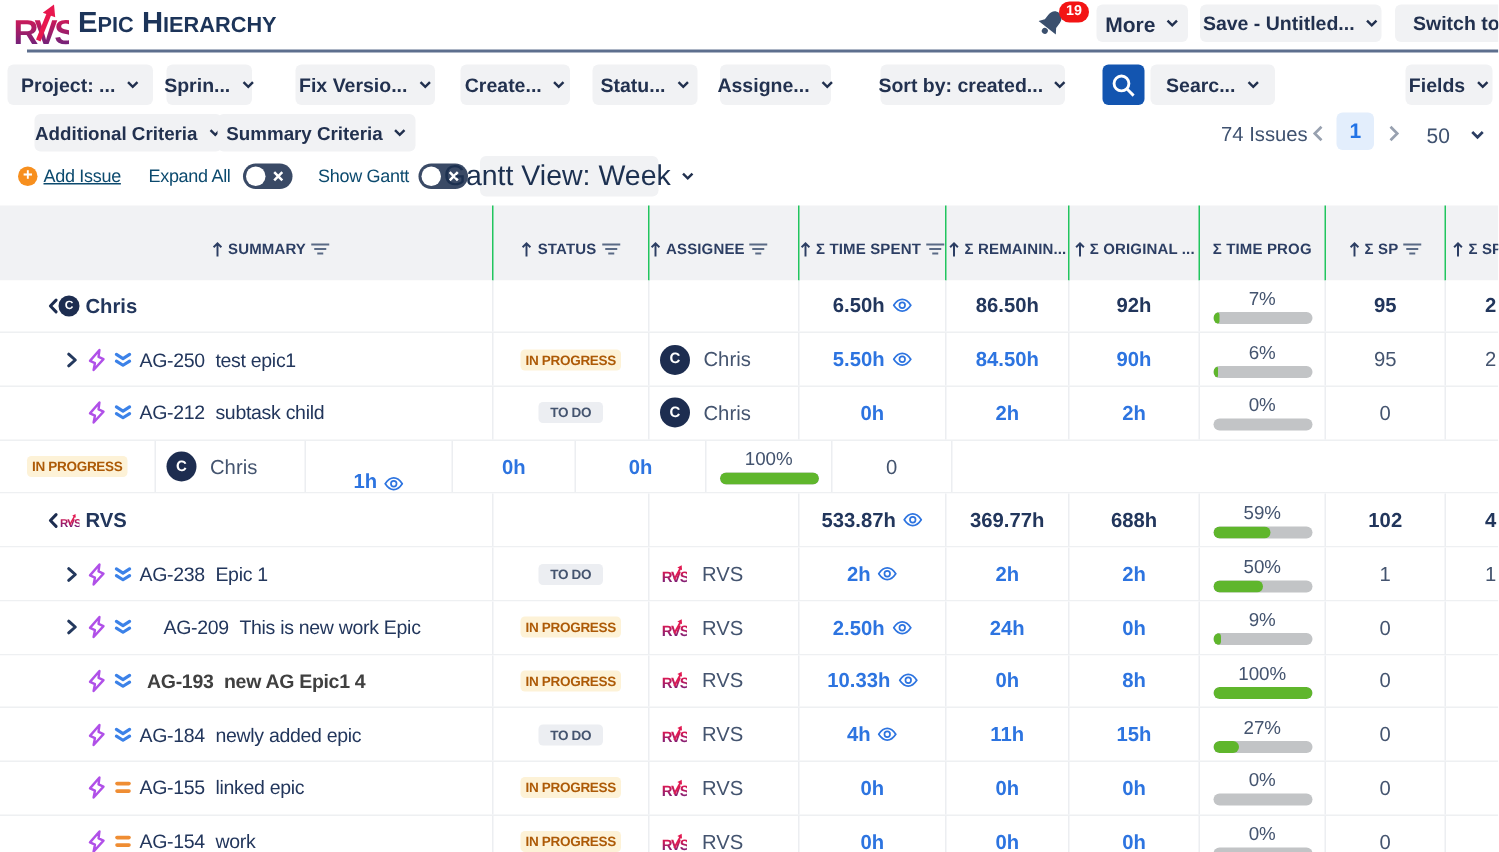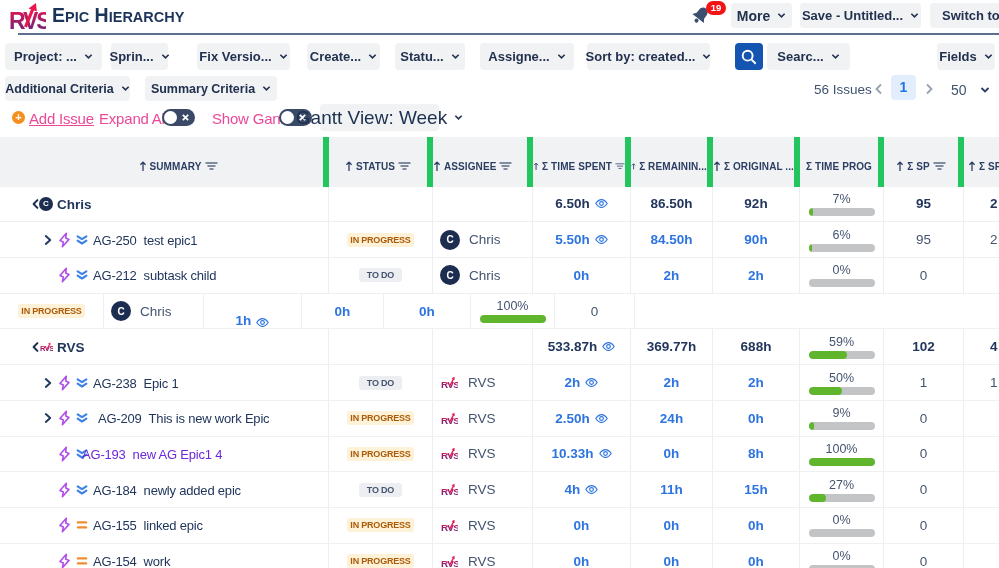--- a/index.html
+++ b/index.html
@@ -19,42 +19,42 @@
   font-weight:bold; font-size:13px; display:flex; align-items:center; justify-content:center; gap:7px; white-space:nowrap; }
 .chev { width:9px; height:9px; flex:0 0 auto; }
 .bell { position:absolute; left:689px; top:4px; }
 .badge { position:absolute; left:706px; top:1px; min-width:20px; height:14px; background:#f31414;
   border-radius:8px; color:#fff; font-size:9.5px; font-weight:bold; text-align:center; line-height:14px; padding:0 3px; }
 
 
 .tbl { position:absolute; left:0; top:137px; width:999px; }
 .hrow { display:flex; height:49.6px; background:#f1f2f4; }
 .hcell { display:flex; align-items:center; justify-content:center; gap:3px; white-space:nowrap; overflow:hidden; flex:0 0 auto; padding-top:9px;
-  font-size:10px; font-weight:bold; color:#2c3e63; border-right:6px solid #22c55e; letter-spacing:0.1px; }
+  font-size:10px; font-weight:bold; color:#2c3e63; border-right:1px solid #22c55e; letter-spacing:0.1px; }
 .row { display:flex; height:35.73px; border-bottom:1px solid #eef0f2; background:#fff; }
 .cell { display:flex; align-items:center; justify-content:center; font-size:13.5px;
   border-right:1px solid #eceef1; position:relative; flex:0 0 auto; }
 .c0{ width:329px; justify-content:flex-start;}
 .c1{ width:104px;} .c2{ width:100px; justify-content:flex-start;}
 .c3{ width:98px;} .c4{ width:82px;} .c5{ width:87px;}
 .c6{ width:84px; flex-direction:column; justify-content:center;}
 .c7{ width:80px;} .c8{ width:70px; border-right:none;}
 .navy { color:#22365c; font-weight:bold; }
 .blue { color:#2d74e0; font-weight:bold; }
 .grey { color:#44546f; }
 .badge-status { font-size:9px; font-weight:bold; padding:2px 3px; border-radius:3px; letter-spacing:-0.2px;}
 .todo { padding:2px 8px; }
 .inprogress { background:#fdf2d7; color:#ad5a07; }
 .todo { background:#eceef2; color:#44546f; }
 .avatar { width:20px; height:20px; border-radius:50%; background:#1d2d50; color:#fff;
   font-size:10px; font-weight:bold; display:flex; align-items:center; justify-content:center; }
 .pbar { width:66px; height:8px; background:#c2c4c6; border-radius:4px; overflow:hidden; margin-top:2px;}
 .pfill { height:8px; background:#5fb62c; border-radius:4px; }
 .pct { font-size:12.5px; color:#44546f; }
-.link { color:#ec4899; font-size:15px; text-decoration:none; letter-spacing:-0.2px; }
+.link { color:#0c4a6e; font-size:12px; text-decoration:none; letter-spacing:-0.2px; }
 .fb { top:43px; height:27px; }
 .cb { top:76px; height:25px; }
 .toggle { position:absolute; top:109px; width:33px; height:17px; border-radius:9px;
   background:#3a4a66; display:flex; align-items:center; justify-content:space-between; padding:0 2px; }
 .knob { width:13px; height:13px; border-radius:50%; background:#fff; display:block; }
 .a { position:absolute; top:50%; transform:translateY(-50%); }
 .link { white-space:nowrap; }
 </style>
 </head>
 <body>
@@ -100,46 +100,46 @@
       </svg></div>
   <div class="btn fb" style="left:197px; width:93px;">Fix Versio...<svg class="chev" viewBox="0 0 10 10">
         <path d="M1.5 3 L5 6.5 L8.5 3" stroke="#22314f" stroke-width="1.8" fill="none"></path>
       </svg></div>
   <div class="btn fb" style="left:307px; width:73px;">Create...<svg class="chev" viewBox="0 0 10 10">
         <path d="M1.5 3 L5 6.5 L8.5 3" stroke="#22314f" stroke-width="1.8" fill="none"></path>
       </svg></div>
   <div class="btn fb" style="left:395px; width:70px;">Statu...<svg class="chev" viewBox="0 0 10 10">
         <path d="M1.5 3 L5 6.5 L8.5 3" stroke="#22314f" stroke-width="1.8" fill="none"></path>
       </svg></div>
-  <div class="btn fb" style="left:480px; width:94px;">Assigne...<svg class="chev" viewBox="0 0 10 10">
+  <div class="btn fb" style="left:480px; width:74px;">Assigne...<svg class="chev" viewBox="0 0 10 10">
         <path d="M1.5 3 L5 6.5 L8.5 3" stroke="#22314f" stroke-width="1.8" fill="none"></path>
       </svg></div>
   <div class="btn fb" style="left:587px; width:123px;">Sort by: created...<svg class="chev" viewBox="0 0 10 10">
         <path d="M1.5 3 L5 6.5 L8.5 3" stroke="#22314f" stroke-width="1.8" fill="none"></path>
       </svg></div>
   <div class="btn fb" style="left:735px; width:28px; background:#1355b0;">
     <svg width="18" height="18" viewBox="0 0 16 16">
         <circle cx="6.8" cy="6.8" r="4.4" stroke="#fff" stroke-width="1.7" fill="none"></circle>
         <path d="M10.1 10.1 L14 14" stroke="#fff" stroke-width="1.7"></path>
       </svg>
     </div>
   <div class="btn fb" style="left:767px; width:83px;">Searc...<svg class="chev" viewBox="0 0 10 10">
         <path d="M1.5 3 L5 6.5 L8.5 3" stroke="#22314f" stroke-width="1.8" fill="none"></path>
       </svg></div>
   <div class="btn fb" style="left:937px; width:58px;">Fields<svg class="chev" viewBox="0 0 10 10">
         <path d="M1.5 3 L5 6.5 L8.5 3" stroke="#22314f" stroke-width="1.8" fill="none"></path>
       </svg></div>
 
-  <div class="btn cb" style="left:5px; width:125px; font-size:12.5px;">Additional Criteria<svg class="chev" viewBox="0 0 10 10">
+  <div class="btn cb" style="left:23px; width:125px; font-size:12.5px;">Additional Criteria<svg class="chev" viewBox="0 0 10 10">
         <path d="M1.5 3 L5 6.5 L8.5 3" stroke="#22314f" stroke-width="1.8" fill="none"></path>
       </svg></div>
   <div class="btn cb" style="left:145px; width:132px; font-size:12.5px;">Summary Criteria<svg class="chev" viewBox="0 0 10 10">
         <path d="M1.5 3 L5 6.5 L8.5 3" stroke="#22314f" stroke-width="1.8" fill="none"></path>
       </svg></div>
-  <div style="position:absolute; left:814px; top:82px; font-size:13.5px; color:#3f5270;">56 Issues</div>
+  <div style="position:absolute; left:814px; top:82px; font-size:13.5px; color:#3f5270;">74 Issues</div>
   <svg style="position:absolute; left:874px; top:83px;" width="10" height="12" viewBox="0 0 10 12">
       <path d="M7 1.5 L2.5 6 L7 10.5" stroke="#98a1b0" stroke-width="1.8" fill="none"></path>
     </svg>
   <div style="position:absolute; left:891px; top:75px; width:25px; height:25px; background:#e3eefc; border-radius:4px; color:#2273e6; font-weight:bold; font-size:14px; text-align:center; line-height:25px;">1</div>
   <svg style="position:absolute; left:924px; top:83px;" width="10" height="12" viewBox="0 0 10 12">
       <path d="M3 1.5 L7.5 6 L3 10.5" stroke="#98a1b0" stroke-width="1.8" fill="none"></path>
     </svg>
   <div style="position:absolute; left:951px; top:82px; font-size:14px; color:#3f5270;">50</div>
   <svg style="position:absolute; left:979px; top:85px;" width="12" height="10" viewBox="0 0 10 10">
       <path d="M1.5 3 L5 6.5 L8.5 3" stroke="#2c3e63" stroke-width="1.8" fill="none"></path>
@@ -391,21 +391,21 @@
           <svg class="a" style="left:44px" width="8" height="11" viewBox="0 0 8 11">
             <path d="M1.8 1.6 L6.2 5.5 L1.8 9.4" stroke="#24395e" stroke-width="2" fill="none" stroke-linecap="round" stroke-linejoin="round"></path>
           </svg>
           <svg class="a" style="left:58px" width="13" height="16" viewBox="0 0 13 16">
             <path d="M8.3 1.3 L2 8.6 L5.3 10.1 L4.4 14.7 L11 7.4 L7.7 5.9 Z" fill="none" stroke="#b050e8" stroke-width="1.6" stroke-linejoin="round"></path>
           </svg>
           <svg class="a" style="left:76px" width="12" height="11" viewBox="0 0 12 11">
             <path d="M1.6 1.8 L6 4.6 L10.4 1.8" stroke="#3c82e8" stroke-width="2.1" fill="none" stroke-linecap="round" stroke-linejoin="round"></path>
             <path d="M1.6 6.2 L6 9 L10.4 6.2" stroke="#3c82e8" stroke-width="2.1" fill="none" stroke-linecap="round" stroke-linejoin="round"></path>
           </svg>
-          <span class="a" style="left:98px; color:#22365c; font-size:13px; letter-spacing:-0.2px;">AG-209<span style="margin-left:7px;">This is new work Epic</span></span>
+          <span class="a" style="left:109px; color:#22365c; font-size:13px; letter-spacing:-0.2px;">AG-209<span style="margin-left:7px;">This is new work Epic</span></span>
         </div>
         <div class="cell c1">
           <span class="badge-status inprogress">IN PROGRESS</span>
         </div>
         <div class="cell c2">
           <svg style="margin-left:8px;" width="17" height="13" viewBox="0 0 42 34">
             <text x="-1" y="31" font-family="Liberation Sans" font-weight="bold" font-size="26" letter-spacing="-2" fill="url(#lg)">RVS</text>
             <path d="M21 27 L32 7" stroke="#e11a52" stroke-width="3.4" fill="none"></path>
             <path d="M26.5 6 L34 2 L34.5 11 Z" fill="#e11a52"></path>
           </svg>
@@ -428,21 +428,21 @@
       </div>
     <div class="row">
         <div class="cell c0">
           <svg class="a" style="left:58px" width="13" height="16" viewBox="0 0 13 16">
             <path d="M8.3 1.3 L2 8.6 L5.3 10.1 L4.4 14.7 L11 7.4 L7.7 5.9 Z" fill="none" stroke="#b050e8" stroke-width="1.6" stroke-linejoin="round"></path>
           </svg>
           <svg class="a" style="left:76px" width="12" height="11" viewBox="0 0 12 11">
             <path d="M1.6 1.8 L6 4.6 L10.4 1.8" stroke="#3c82e8" stroke-width="2.1" fill="none" stroke-linecap="round" stroke-linejoin="round"></path>
             <path d="M1.6 6.2 L6 9 L10.4 6.2" stroke="#3c82e8" stroke-width="2.1" fill="none" stroke-linecap="round" stroke-linejoin="round"></path>
           </svg>
-          <span class="a" style="left:82px; color:#6d28d9; font-size:13px; letter-spacing:-0.2px;">AG-193<span style="margin-left:7px;">new AG Epic1 4</span></span>
+          <span class="a" style="left:98px; color:#404040; font-size:13px; letter-spacing:-0.2px;font-weight:bold;">AG-193<span style="margin-left:7px;">new AG Epic1 4</span></span>
         </div>
         <div class="cell c1">
           <span class="badge-status inprogress">IN PROGRESS</span>
         </div>
         <div class="cell c2">
           <svg style="margin-left:8px;" width="17" height="13" viewBox="0 0 42 34">
             <text x="-1" y="31" font-family="Liberation Sans" font-weight="bold" font-size="26" letter-spacing="-2" fill="url(#lg)">RVS</text>
             <path d="M21 27 L32 7" stroke="#e11a52" stroke-width="3.4" fill="none"></path>
             <path d="M26.5 6 L34 2 L34.5 11 Z" fill="#e11a52"></path>
           </svg>

